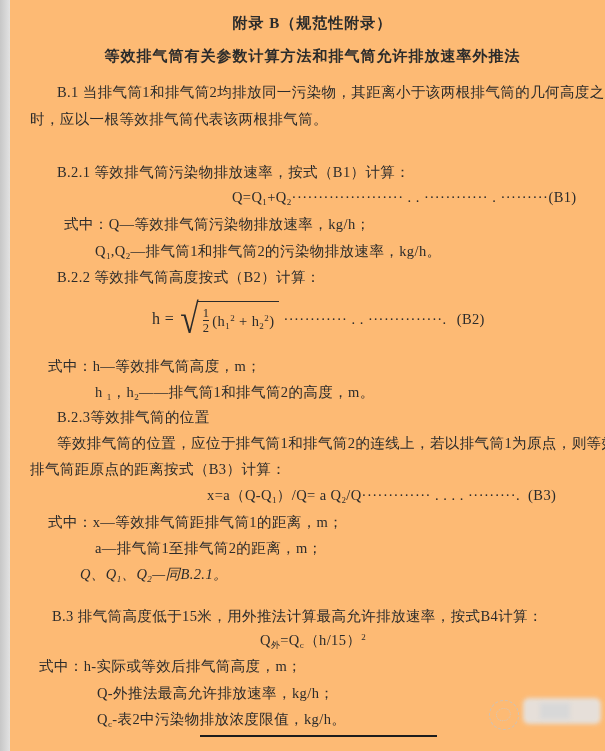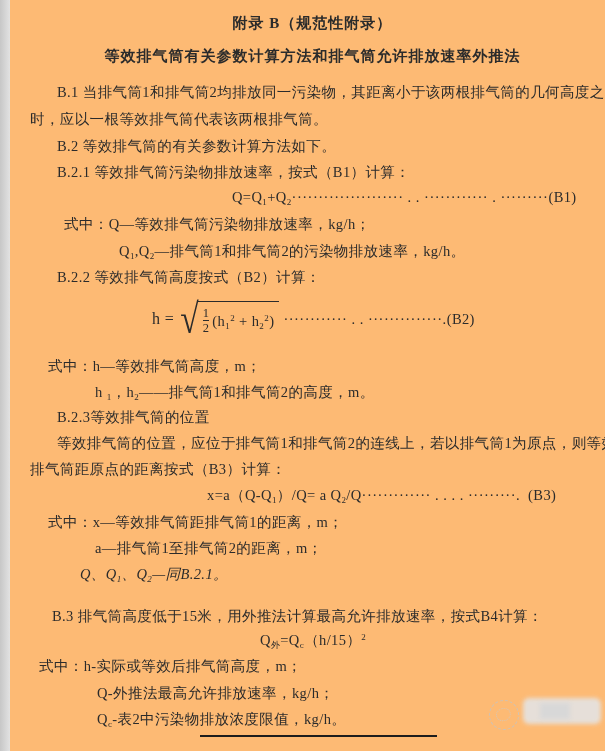--- a/index.html
+++ b/index.html
@@ -42,30 +42,29 @@
 
   <div class="edge-strip left"></div>
   <div class="edge-strip right"></div>
 
   <div class="line heading" style="top:13px;left:0;">附录 B（规范性附录）</div>
   <div class="line heading" style="top:46px;left:0;">等效排气筒有关参数计算方法和排气筒允许排放速率外推法</div>
 
   <div class="line" style="top:82px;left:57px;">B.1 当排气筒1和排气筒2均排放同一污染物，其距离小于该两根排气筒的几何高度之和</div>
   <div class="line" style="top:109px;left:30px;">时，应以一根等效排气筒代表该两根排气筒。</div>
 
-  <div class="line" style="top:136px;left:57px;">B.2 等效排气筒的有关参数计算方法如下。</div>
   <div class="line" style="top:162px;left:57px;">B.2.1 等效排气筒污染物排放速率，按式（B1）计算：</div>
 
   <div class="line formula" style="top:187px;left:232px;">
     <span>Q=Q</span><sub>1</sub><span>+Q</span><sub>2</sub><span class="dots">····················· . . ············ . ·········</span><span>(B1)</span>
   </div>
 
   <div class="line" style="top:214px;left:64px;">式中：Q—等效排气筒污染物排放速率，kg/h；</div>
 
-  <div class="line" style="top:241px;left:95px;margin-left:24px;">
+  <div class="line" style="top:241px;left:95px;">
     <span>Q</span><sub>1</sub><span>,Q</span><sub>2</sub><span>—排气筒1和排气筒2的污染物排放速率，kg/h。</span>
   </div>
 
   <div class="line" style="top:267px;left:57px;">B.2.2 等效排气筒高度按式（B2）计算：</div>
 
   <div class="line formula" style="top:297px;left:152px;">
     <span style="display:inline-flex;align-items:center;height:44px;">
       <span style="font-size:16px;margin-right:4px;">h = </span>
       <span class="sqrt">
         <span class="rad-glyph">√</span>
@@ -73,21 +72,21 @@
           <span class="frac">
             <span class="num">1</span>
             <span class="den">2</span>
           </span>
           <span style="font-size:14.5px;">
             <span>(h</span><sub>1</sub><sup>2</sup><span> + h</span><sub>2</sub><sup>2</sup><span>)</span>
           </span>
         </span>
       </span>
       <span class="dots" style="margin-left:4px;"> ············ . . ··············.</span>
-      <span style="text-align:center;">(B2)</span>
+      <span style="margin-left:10px;text-align:center;">(B2)</span>
     </span>
   </div>
 
   <div class="line" style="top:356px;left:48px;">式中：h—等效排气筒高度，m；</div>
 
   <div class="line" style="top:382px;left:95px;">
     <span>h </span><sub>1</sub><span>，h</span><sub>2</sub><span>——排气筒1和排气筒2的高度，m。</span>
   </div>
 
   <div class="line" style="top:407px;left:57px;">B.2.3等效排气筒的位置</div>

